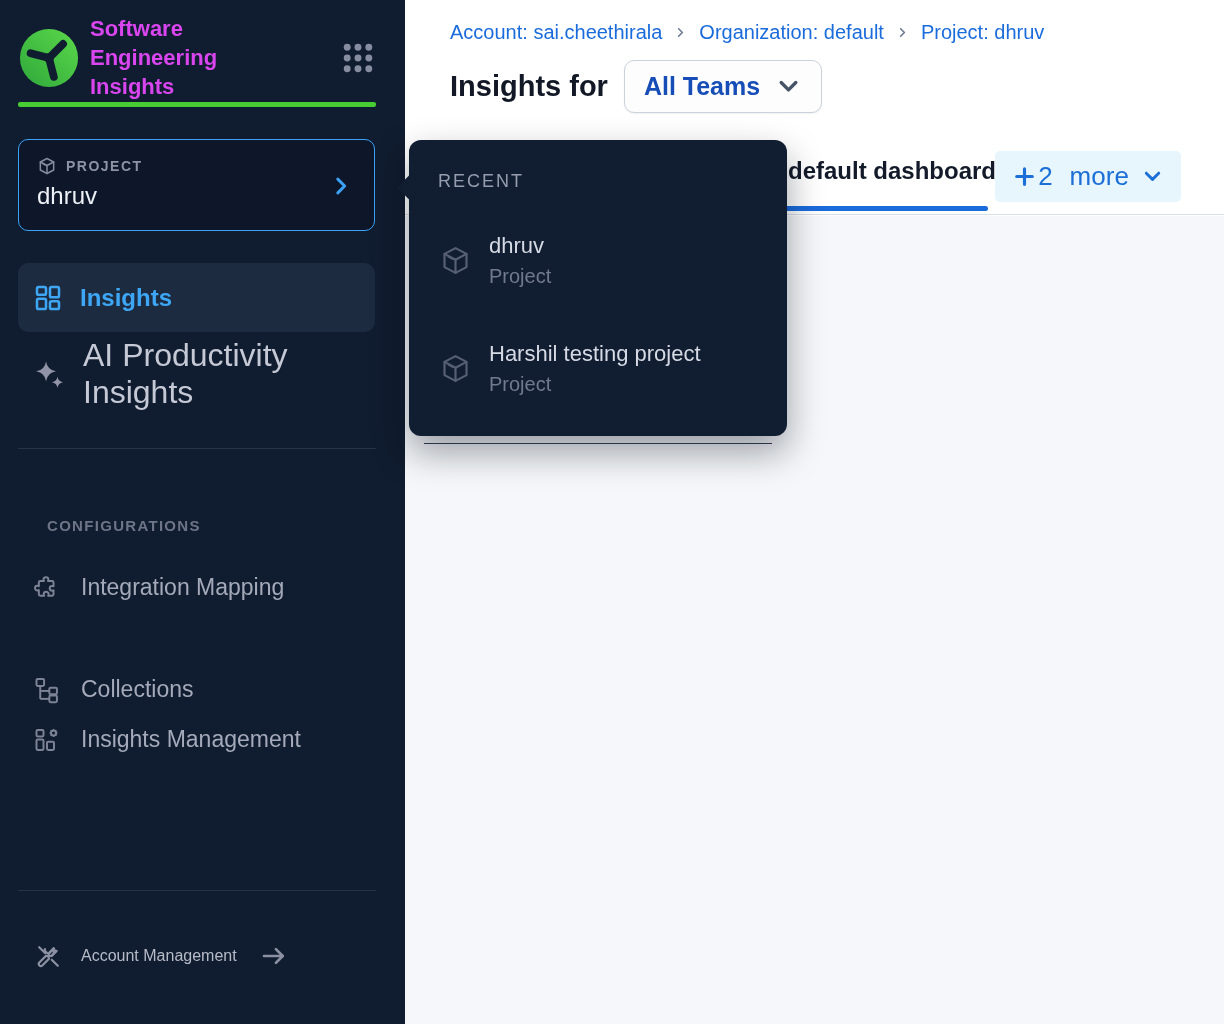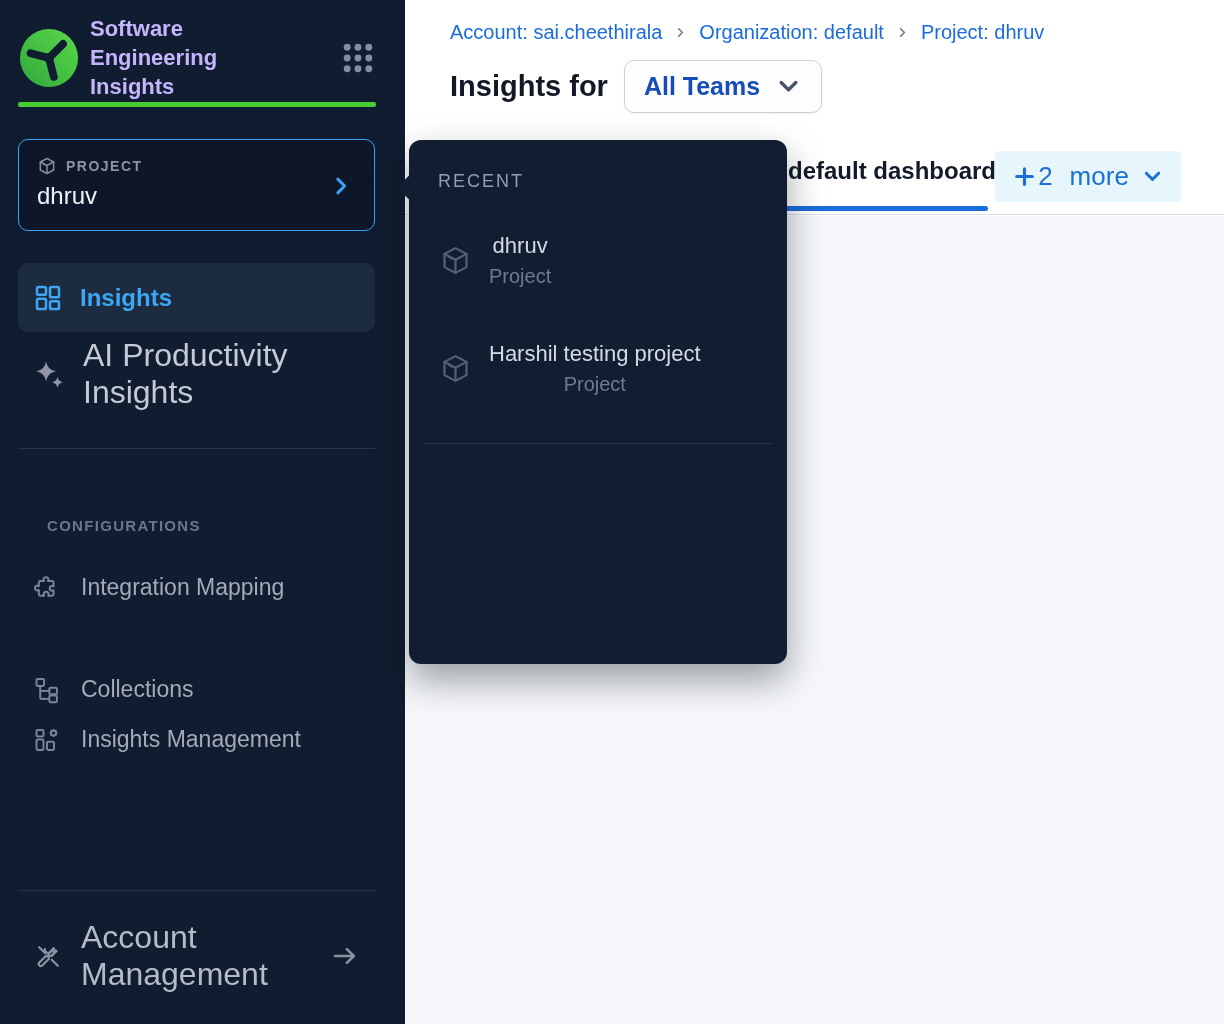--- a/index.html
+++ b/index.html
@@ -9,21 +9,21 @@
     --content-bg:#f5f7fa; --header-bg:#ffffff;
   }
   *{box-sizing:border-box; margin:0; padding:0;}
   html,body{width:1224px; height:1024px;}
   body{font-family:"Liberation Sans", sans-serif; background:#fff; position:relative; overflow:hidden;}
   svg{display:block;}
 
   
   .sidebar{position:absolute; left:0; top:0; width:405px; height:1024px; background:var(--sidebar-bg);}
   .brand{position:absolute; left:18px; top:14px; width:358px; display:flex; align-items:center;}
-  .brand-title{margin-left:10px; width:162px; font-size:22px; line-height:29px; font-weight:700; color:#c4b5fd;}
+  .brand-title{margin-left:10px; width:162px; font-size:22px; line-height:29px; font-weight:700; color:#d946ef;}
   .apps-grid{margin-left:auto; color:#868da0; cursor:pointer;}
   .brand-underline{position:absolute; left:18px; top:102px; width:358px; height:5px; background:var(--accent-green); border-radius:2px;}
 
   .project-card{position:absolute; left:18px; top:139px; width:357px; height:92px; border:1.5px solid #3ba2f7;
     border-radius:10px; background:#0d1729; padding:16px 18px; cursor:pointer;}
   .pc-top{display:flex; align-items:center; gap:9px; color:#8d93a5;}
   .pc-label{font-size:14px; font-weight:700; letter-spacing:1.5px;}
   .pc-cube{color:#848b9d;}
   .pc-name{margin-top:6px; font-size:24px; color:#eef1f7;}
   .pc-chevron{position:absolute; right:22px; top:35px; color:#3ba2f7;}
@@ -37,21 +37,21 @@
   .divider-1{top:448px;} .divider-2{top:890px;}
 
   .section-label{position:absolute; left:47px; top:517px; font-size:15px; font-weight:700; letter-spacing:1.3px; color:#6e7588;}
 
   .cfg-item{position:absolute; left:18px; width:357px; height:45px; display:flex; align-items:center; gap:20px;
     padding:0 15px; color:#a4aab9; font-size:23px; cursor:pointer;}
   .cfg-item .icon{color:#7d8396;}
   .cfg-0{top:565px;} .cfg-1{top:667px;} .cfg-2{top:717px;} .cfg-3{top:792px;}
 
   .account-item{position:absolute; left:18px; top:933px; width:357px; height:46px; display:flex; align-items:center;
-    gap:17px; padding:0 15px; color:#b6bbc8; font-size:32px; cursor:pointer;}
+    gap:17px; padding:0 15px; color:#b6bbc8; font-size:16px; cursor:pointer;}
   .account-item .icon{color:#8b91a3;}
   .arrow-right{color:#8b91a3; margin-left:5px;}
 
   
   .topband{position:absolute; left:405px; top:0; width:819px; height:215px; background:var(--header-bg); border-bottom:1px solid #d9dee7;}
   .content{position:absolute; left:405px; top:216px; width:819px; height:808px; background:var(--content-bg);}
 
   .breadcrumb{position:absolute; left:45px; top:21px; display:flex; align-items:center; gap:11px; font-size:20px;}
   .crumb{color:var(--link-blue); cursor:pointer; white-space:nowrap;}
   .crumb-sep{color:#6b7a90;}
@@ -66,22 +66,22 @@
   .tab-label{position:absolute; left:383px; top:157px; font-size:24px; font-weight:700; color:#131a29; white-space:nowrap; cursor:pointer;}
   .tab-underline{position:absolute; left:295px; top:206px; width:288px; height:5px; background:var(--link-blue); border-radius:3px;}
 
   .more-chip{position:absolute; left:590px; top:151px; width:186px; height:51px; background:var(--chip-bg); border-radius:5px;
     display:flex; align-items:center; justify-content:center; color:var(--chip-blue); font-size:26px; cursor:pointer;}
   .more-chip .count{margin-left:1px;}
   .more-chip .more-word{margin-left:17px;}
   .more-chip .chev{margin-left:12px;}
 
   
-  .scope-panel{position:absolute; left:409px; top:140px; width:378px; height:524px; background:var(--panel-bg);
-    border-radius:12px; box-shadow:0 16px 36px rgba(6,12,24,.38); z-index:50;text-align:center;}
+  .scope-panel{position:absolute; left:409px; top:140px; width:378px; height:296px; background:var(--panel-bg);
+    border-radius:12px; box-shadow:0 16px 36px rgba(6,12,24,.38); z-index:50;}
   .panel-arrow{position:absolute; left:-8px; top:38px; width:19px; height:19px; background:var(--panel-bg);
     transform:rotate(45deg); border-radius:2px;}
   .recent-label{position:absolute; left:29px; top:31px; font-size:18px; letter-spacing:2px; color:#959dae;}
   .scope-item{position:absolute; left:30px; right:20px; display:flex; align-items:center; gap:17px; cursor:pointer;}
   .scope-item .icon{color:#565f73;}
   .scope-item-0{top:93px;} .scope-item-1{top:201px;}
   .scope-title{font-size:22px; color:#d6dae4; margin-bottom:6px;}
   .scope-sub{font-size:20px; color:#717a8d;}
   .panel-divider{position:absolute; left:15px; right:15px; top:303px; height:1px; background:#2a3449;}
   .panel-footer{position:absolute; left:30px; top:338px; font-size:22px; color:#c2c7d4; cursor:pointer;}

